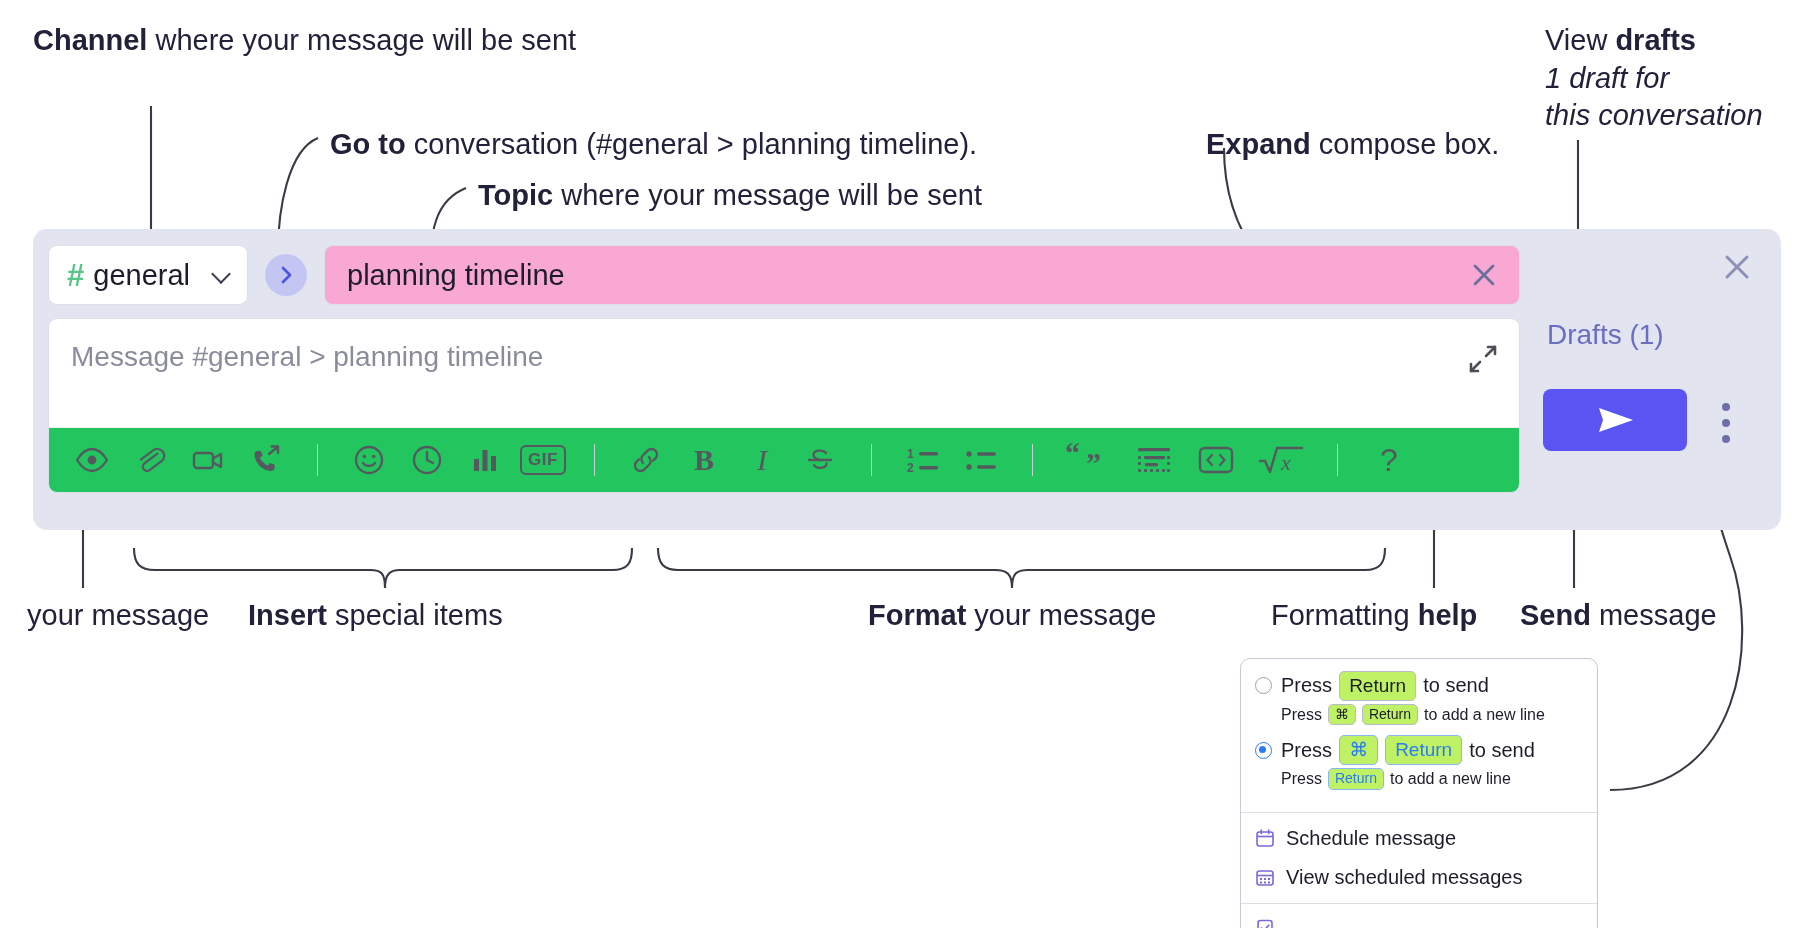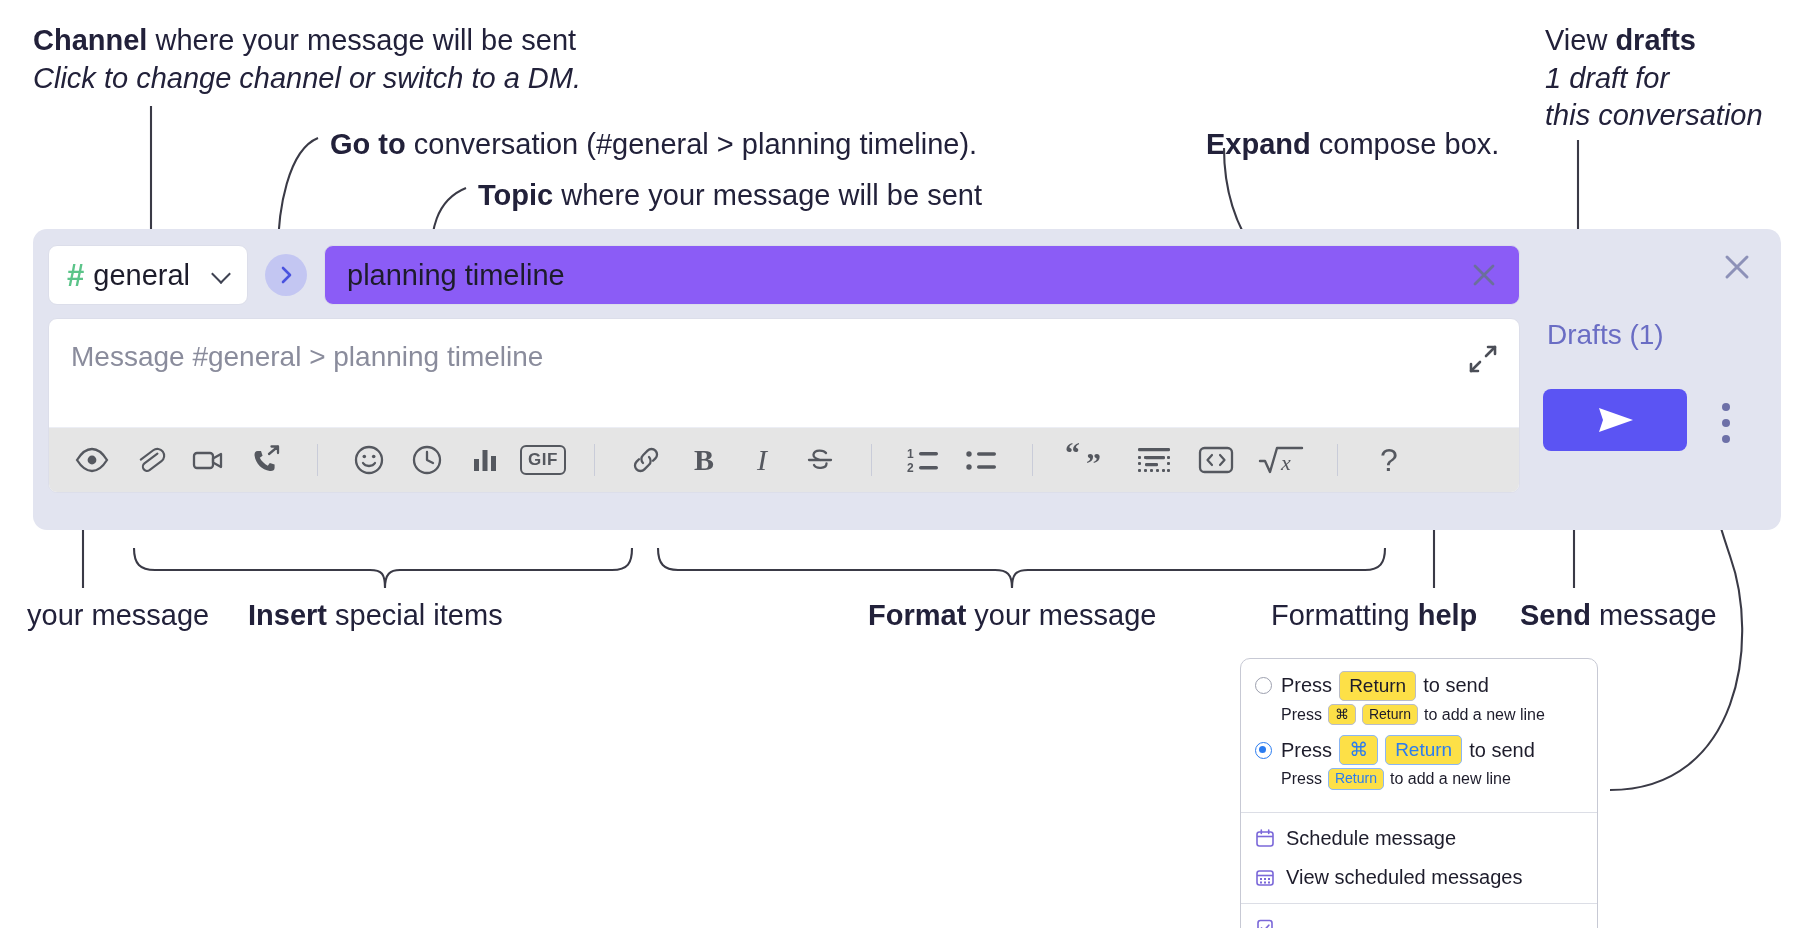--- a/index.html
+++ b/index.html
@@ -112,21 +112,21 @@
     display: flex;
     align-items: center;
     justify-content: center;
     flex: 0 0 auto;
     cursor: pointer;
     margin: 0 5px;
   }
   .goto-btn svg { display: block; }
   .topic-field {
     flex: 1;
-    background: #8b5cf6;
+    background: #f9a8d4;
     border: 1px solid #dcdeea;
     border-radius: 9px;
     height: 60px;
     display: flex;
     align-items: center;
     padding: 0 18px 0 22px;
     box-sizing: border-box;
     cursor: text;
     gap: 8px;
   }
@@ -156,21 +156,21 @@
     color: #8a8c9c;
   }
   .expand-btn {
     position: absolute;
     right: 20px;
     top: 24px;
     cursor: pointer;
   }
   .toolbar {
     height: 64px;
-    background: #e5e5e5;
+    background: #22c55e;
     border-top: 1px solid #eceef5;
     display: flex;
     align-items: center;
     padding: 0 20px;
     gap: 12px;
   }
   .tb-item {
     width: 46px;
     height: 46px;
     display: flex;
@@ -306,21 +306,21 @@
     margin: 2px 0 10px 26px;
     display: flex;
     align-items: center;
     gap: 6px;
   }
   .key {
     border: 1.4px solid #b9bcc8;
     border-radius: 5px;
     padding: 1px 7px;
     font-size: 17px;
-    background: #fde047;
+    background: #bef264;
     color: #1d1c2b;
     display: inline-block;
     line-height: 1.25;
   }
   .key.sm { font-size: 14px; padding: 1px 6px; }
   .key.blue {
     border-color: #8ab6f5;
     color: #2b7cf0;
   }
   .key.bigblue {
@@ -343,21 +343,20 @@
   }
   .mi-ico { flex: 0 0 auto; display: flex; }
 </style>
 </head>
 <body>
 
 <div id="stage">
 
   <div class="anno" style="left:33px; top:22px;">
     <div class="anno-l1"><span class="b">Channel</span><span> where your message will be sent</span></div>
-    <div class="anno-l2">Click to change channel or switch to a DM.</div>
   </div>
 
   <div class="anno anno-l1" style="left:330px; top:126px;">
     <span class="b">Go to</span><span> conversation (#general &gt; planning timeline).</span>
   </div>
 
   <div class="anno anno-l1" style="left:1206px; top:126px;">
     <span class="b">Expand</span><span> compose box.</span>
   </div>
 

